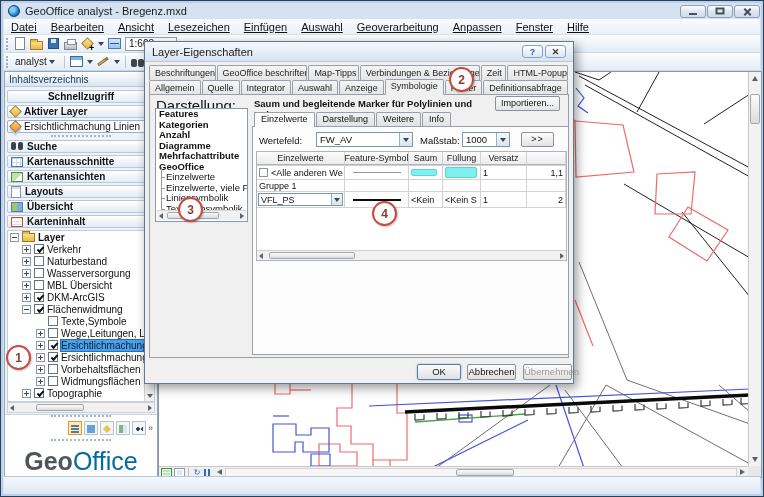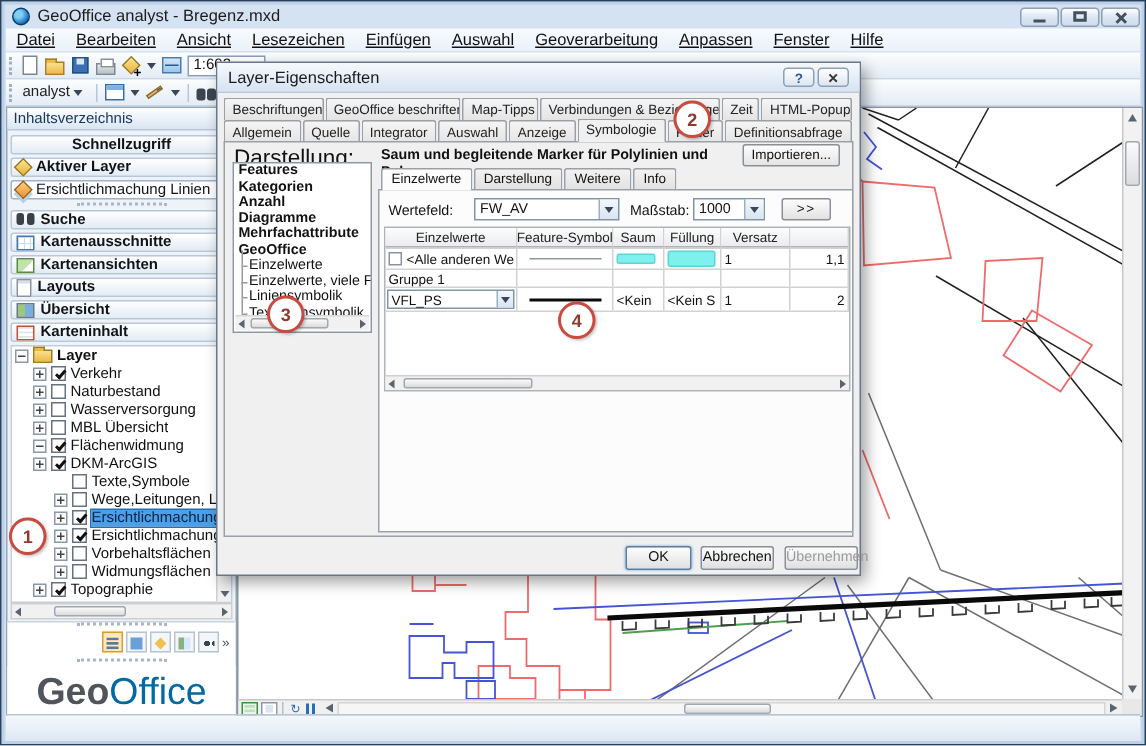--- a/index.html
+++ b/index.html
@@ -406,28 +406,28 @@
         <span class="exp plus"></span>
         <span class="cb"></span>
         <span class="tlabel">Wasserversorgung</span>
       </div>
       <div class="trow lvl1">
         <span class="exp plus"></span>
         <span class="cb"></span>
         <span class="tlabel">MBL Übersicht</span>
       </div>
       <div class="trow lvl1">
+        <span class="exp plus"></span>
+        <span class="cb checked"></span>
+        <span class="tlabel">DKM-ArcGIS</span>
+      </div>
+      <div class="trow lvl1">
         <span class="exp minus"></span>
         <span class="cb checked"></span>
         <span class="tlabel">Flächenwidmung</span>
-      </div>
-      <div class="trow lvl1">
-        <span class="exp plus"></span>
-        <span class="cb checked"></span>
-        <span class="tlabel">DKM-ArcGIS</span>
       </div>
       <div class="trow lvl2">
         <span class="exp none"></span>
         <span class="cb"></span>
         <span class="tlabel">Texte,Symbole</span>
       </div>
       <div class="trow lvl2">
         <span class="exp plus"></span>
         <span class="cb"></span>
         <span class="tlabel">Wege,Leitungen, Linien</span>

